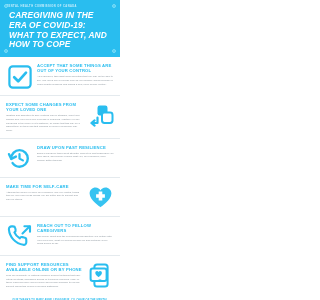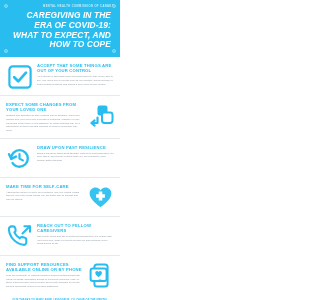--- a/index.html
+++ b/index.html
@@ -9,21 +9,21 @@
     background:#ffffff;
     overflow:hidden;
   }
   .page { width:120px; height:300px; position:relative; background:#fff; }
 
   
   .header {
     background:#29bdef;
     padding:5px 6px 7px 6px;
     position:relative;
-    text-align:right;
+    text-align:left;
   }
   .dot {
     position:absolute;
     width:4px; height:4px;
     border-radius:50%;
     background:#54cdf4;
     border:1px solid #7addf8;
   }
   .dot.d1 { left:4px;  top:4px; }
   .dot.d2 { right:4px; top:4px; }

